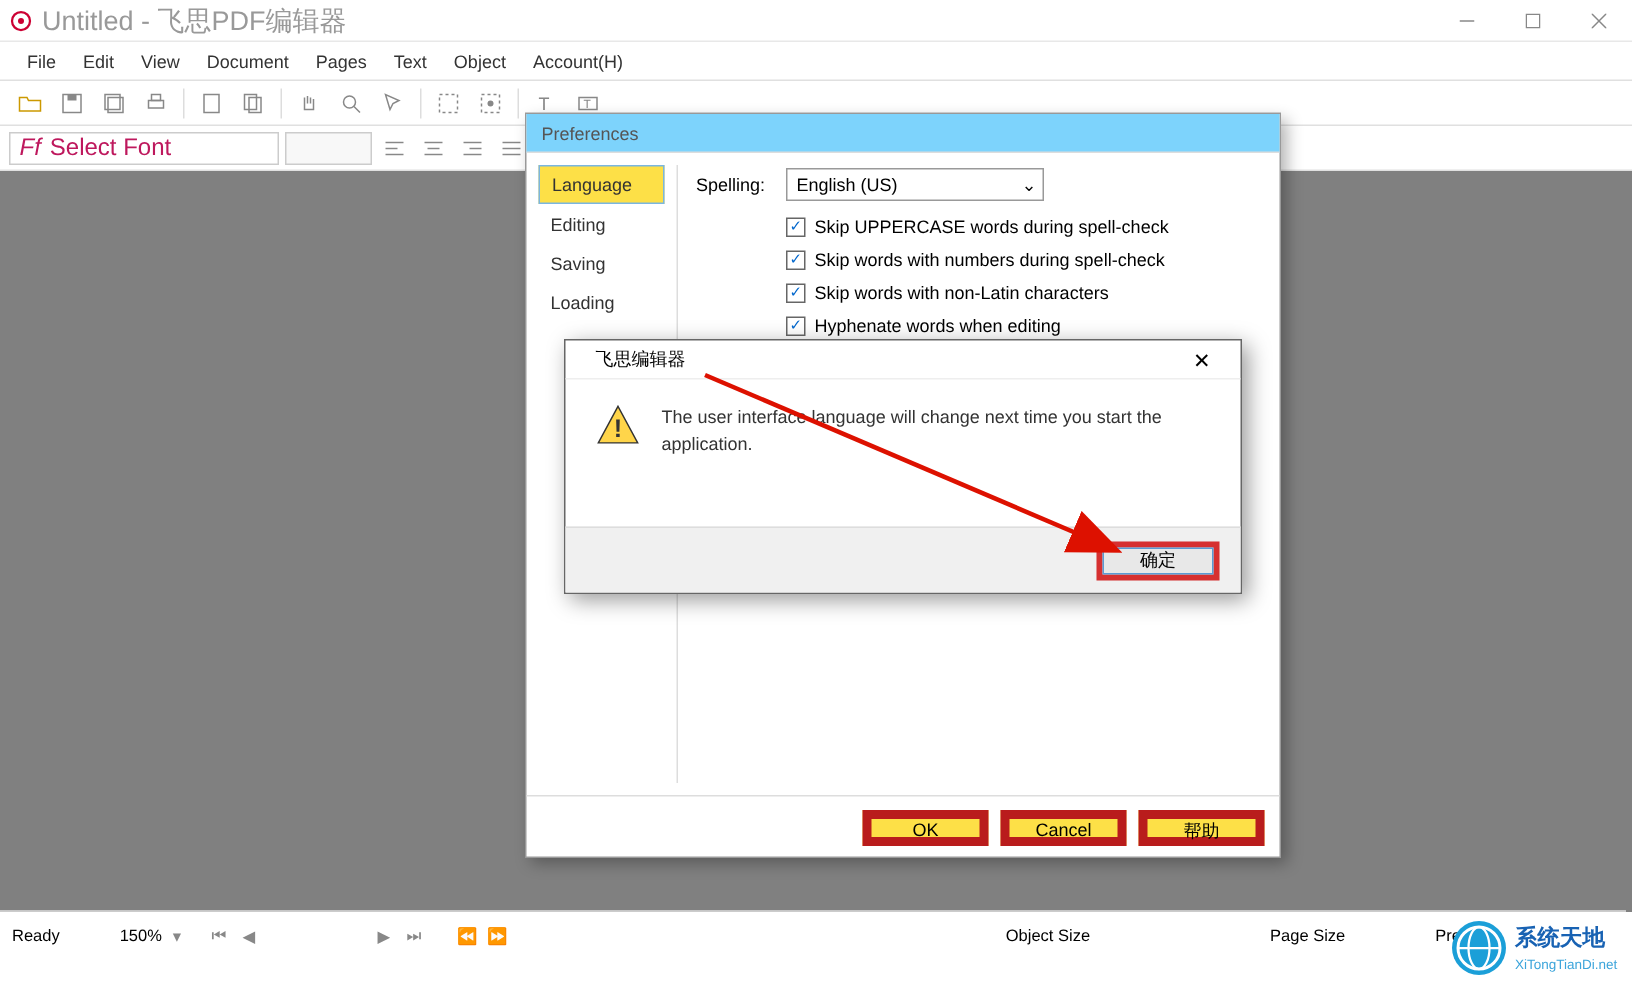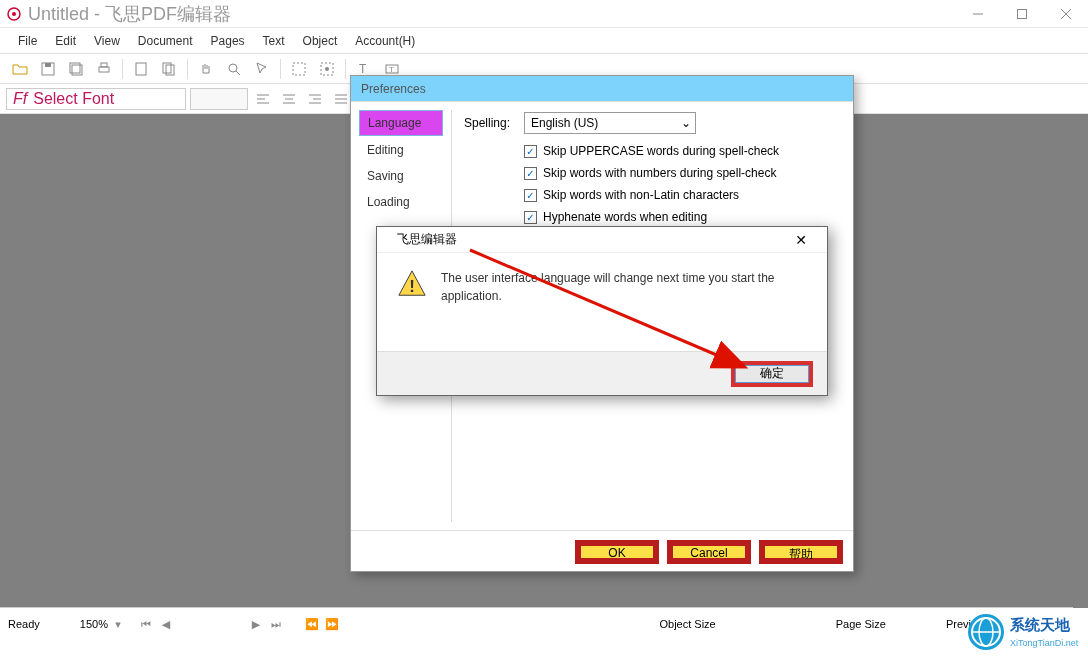--- a/index.html
+++ b/index.html
@@ -32,21 +32,21 @@
 
 
 .doc-area { position: absolute; top: 114px; left: 0; right: 0; bottom: 50px; background: #808080; }
 
 
 .pref-dialog { position: absolute; left: 350px; top: 75px; width: 504px; height: 497px; background: #fff; border: 1px solid #999; box-shadow: 4px 4px 10px rgba(0,0,0,0.3); }
 .pref-title { height: 26px; background: #7dd3fc; border-bottom: 1px solid #ddd; display: flex; align-items: center; padding-left: 10px; font-size: 12px; color: #555; }
 .pref-body { display: flex; height: 428px; }
 .pref-nav { width: 100px; padding: 8px; }
 .pref-nav-item { padding: 5px 8px; font-size: 12px; color: #333; margin-bottom: 2px; }
-.pref-nav-item.selected { background: #d946ef; border: 1px solid #7ab6e0; }
+.pref-nav-item.selected { background: #fde047; border: 1px solid #7ab6e0; }
 .pref-sep { width: 1px; background: #ddd; margin: 8px 0; }
 .pref-content { flex: 1; padding: 10px 12px; }
 .pref-row { display: flex; align-items: center; margin-bottom: 10px; }
 .pref-label { width: 60px; font-size: 12px; }
 .pref-select { border: 1px solid #999; height: 22px; width: 172px; padding-left: 6px; display: flex; align-items: center; justify-content: space-between; padding-right:4px; font-size:12px; }
 .pref-check { display: flex; align-items: center; margin-left: 60px; margin-bottom: 8px; font-size: 12px; }
 .pref-check .chk { width:13px; height:13px; border:1px solid #666; margin-right:6px; display:flex; align-items:center; justify-content:center; color:#0066cc; font-size:10px; }
 .pref-footer { height: 42px; border-top: 1px solid #ddd; display: flex; align-items: center; justify-content: flex-end; padding-right: 10px; gap: 8px; }
 .pref-btn { width: 84px; height: 24px; border: 6px solid #b91c1c; background: #fde047; font-size: 12px; }
 
@@ -57,21 +57,21 @@
 .alert-body { display: flex; padding: 16px 20px 10px 20px; }
 .alert-icon { width: 30px; height: 30px; margin-right: 14px; flex-shrink: 0; }
 .alert-text { font-size: 12px; color: #333; line-height: 1.5; }
 .alert-footer { height: 44px; background: #f0f0f0; display: flex; align-items: center; justify-content: flex-end; padding-right: 14px; border-top: 1px solid #ddd; position:absolute; bottom:0; left:0; right:0; }
 .alert-ok { width: 82px; height: 26px; border: 4px solid #d63030; background: #e8e8e8; font-size: 12px; outline: 1px solid #5a9bd4; outline-offset: -5px; }
 
 
 .arrow-overlay { position: absolute; left: 465px; top: 240px; pointer-events: none; }
 
 
-.statusbar { position: absolute; bottom: 18px; left: 0; right: 15px; height: 22px; background: #fff; border-top: 1px solid #ccc; display: flex; align-items: center; padding: 16px 8px; font-size: 11px; }
+.statusbar { position: absolute; bottom: 18px; left: 0; right: 4px; height: 22px; background: #fff; border-top: 1px solid #ccc; display: flex; align-items: center; padding: 16px 8px; font-size: 11px; }
 .statusbar .spacer { flex:1; }
 .nav-btn { width:18px; height:16px; margin:0 1px; color:#888; display:flex; align-items:center; justify-content:center; }
 
 
 .brand-footer { position: absolute; bottom: 0; left: 0; right: 0; height: 52px; display: flex; align-items: center; justify-content: flex-end; padding-right: 4px; pointer-events:none;text-align:right; }
 .brand-footer svg { }
 </style>
 </head>
 <body>
 

